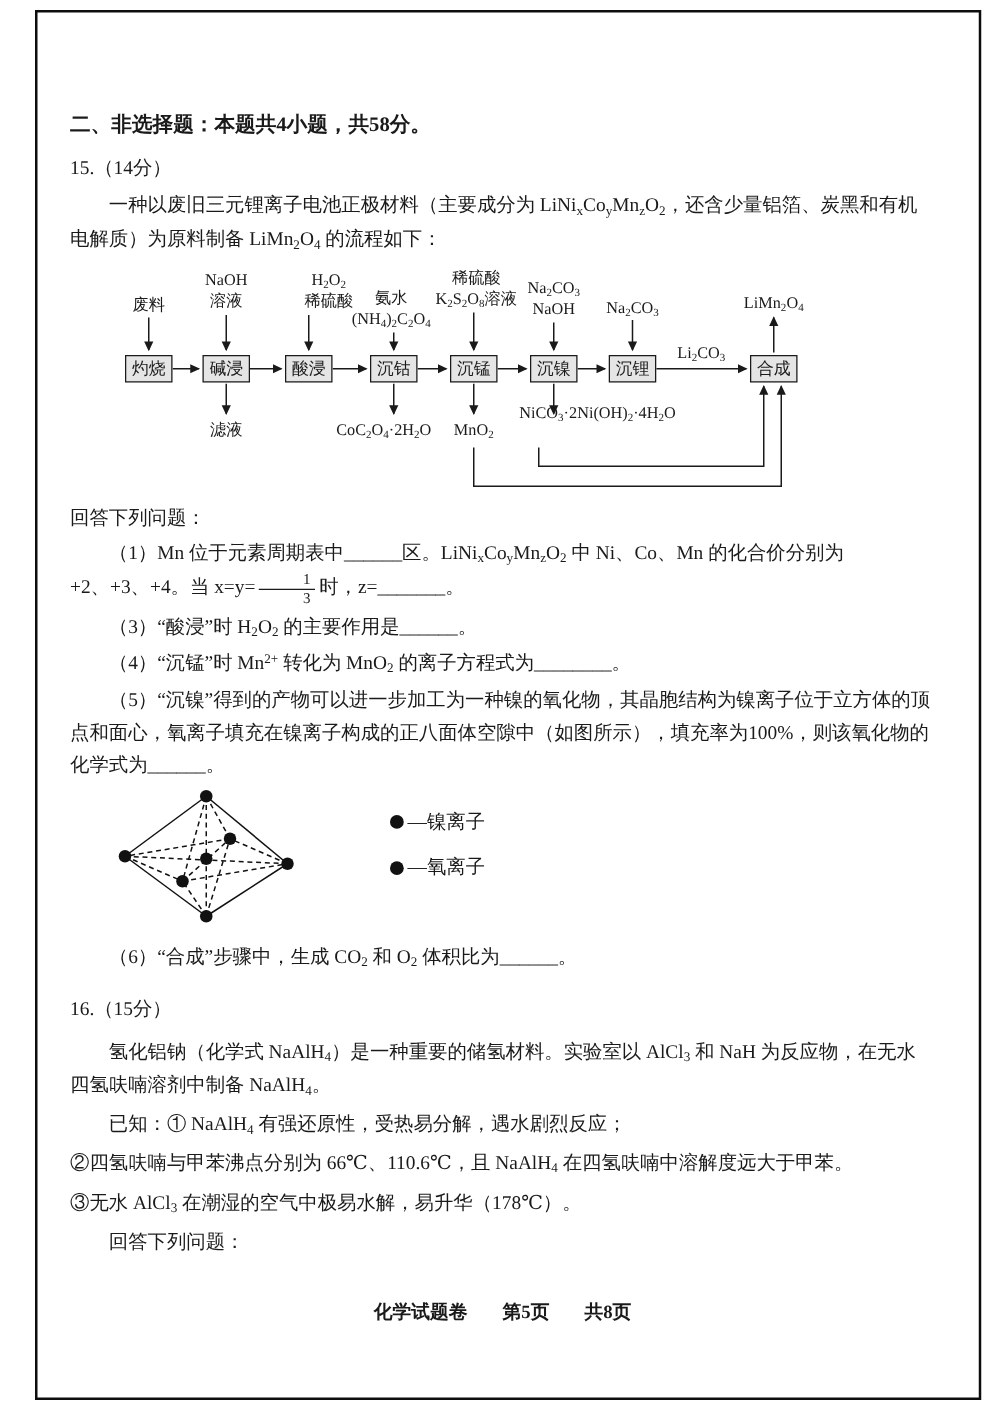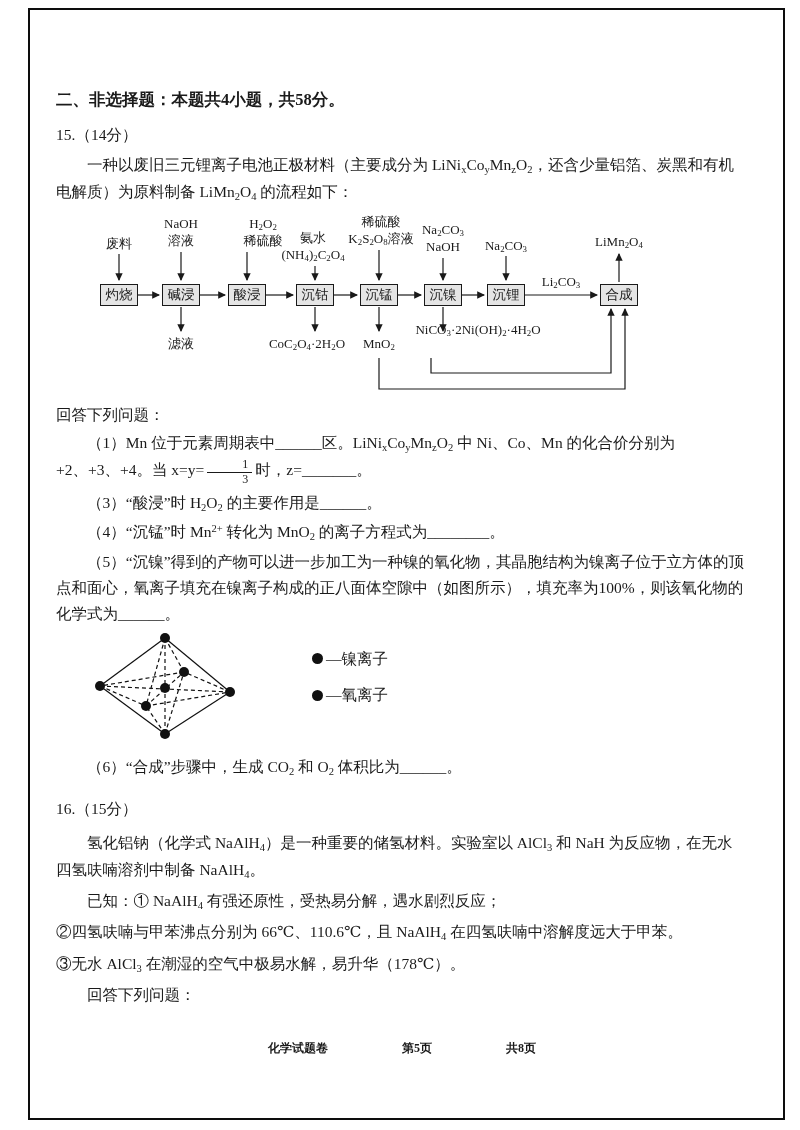--- a/index.html
+++ b/index.html
@@ -25,21 +25,21 @@
   .fc-box { position:absolute; top:76px; width:38px; height:22px; border:1.3px solid #1a1a1a; background:#e5e5e5; font-size:13.5px; text-align:center; line-height:19px; z-index:1; }
   .fc-label { position:absolute; white-space:nowrap; text-align:center; transform:translateX(-50%); z-index:1; background:transparent; }
 
   
   .fig-row { display:flex; align-items:flex-start; margin:0 0 10px 34px; }
   .legend { margin-left:72px; padding-top:16px; }
   .legend-item { display:flex; align-items:center; margin-bottom:10px; }
   .dot { width:11px; height:11px; border-radius:50%; background:#111; display:inline-block; margin-right:3px; flex:0 0 auto; }
 
   .q16-block { margin-top:14px; }
-  .footer { position:absolute; left:56px; top:1040px; width:692px; display:flex; justify-content:center; gap:74px; font-size:12px; font-weight:600; }
+  .footer { position:absolute; left:56px; top:1040px; width:692px; display:flex; justify-content:center; gap:28px; font-size:15px; font-weight:600; }
 </style>
 </head>
 <body>
 
 <div class="scan-frame"></div>
 
 <div class="content">
 
   <div class="section-header">二、非选择题：本题共4小题，共58分。</div>
 

